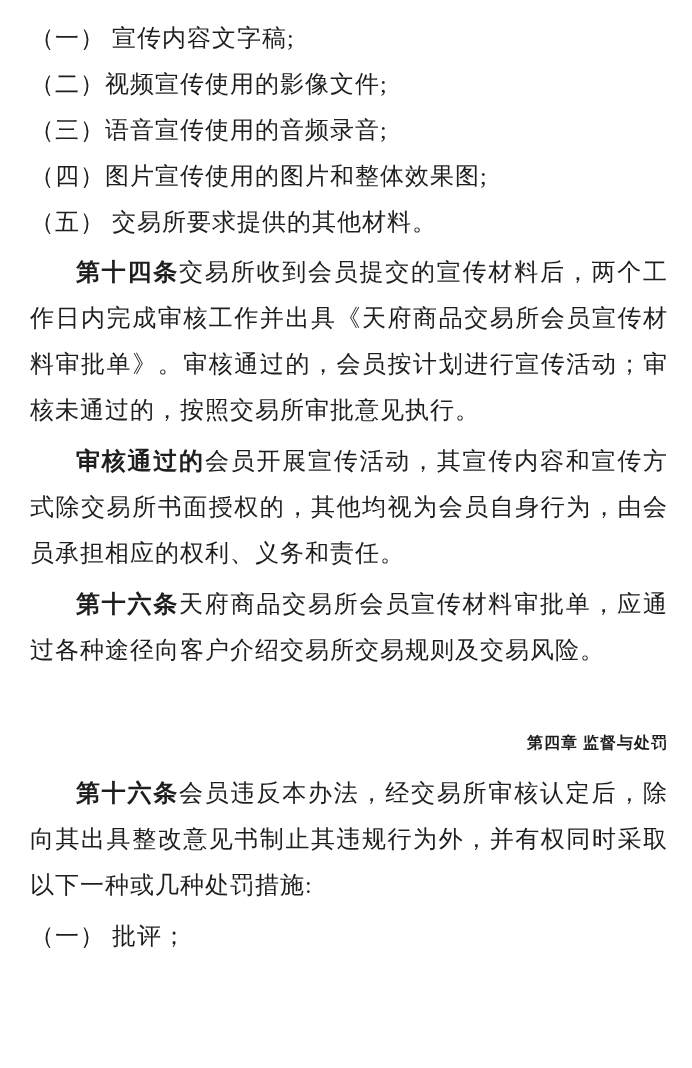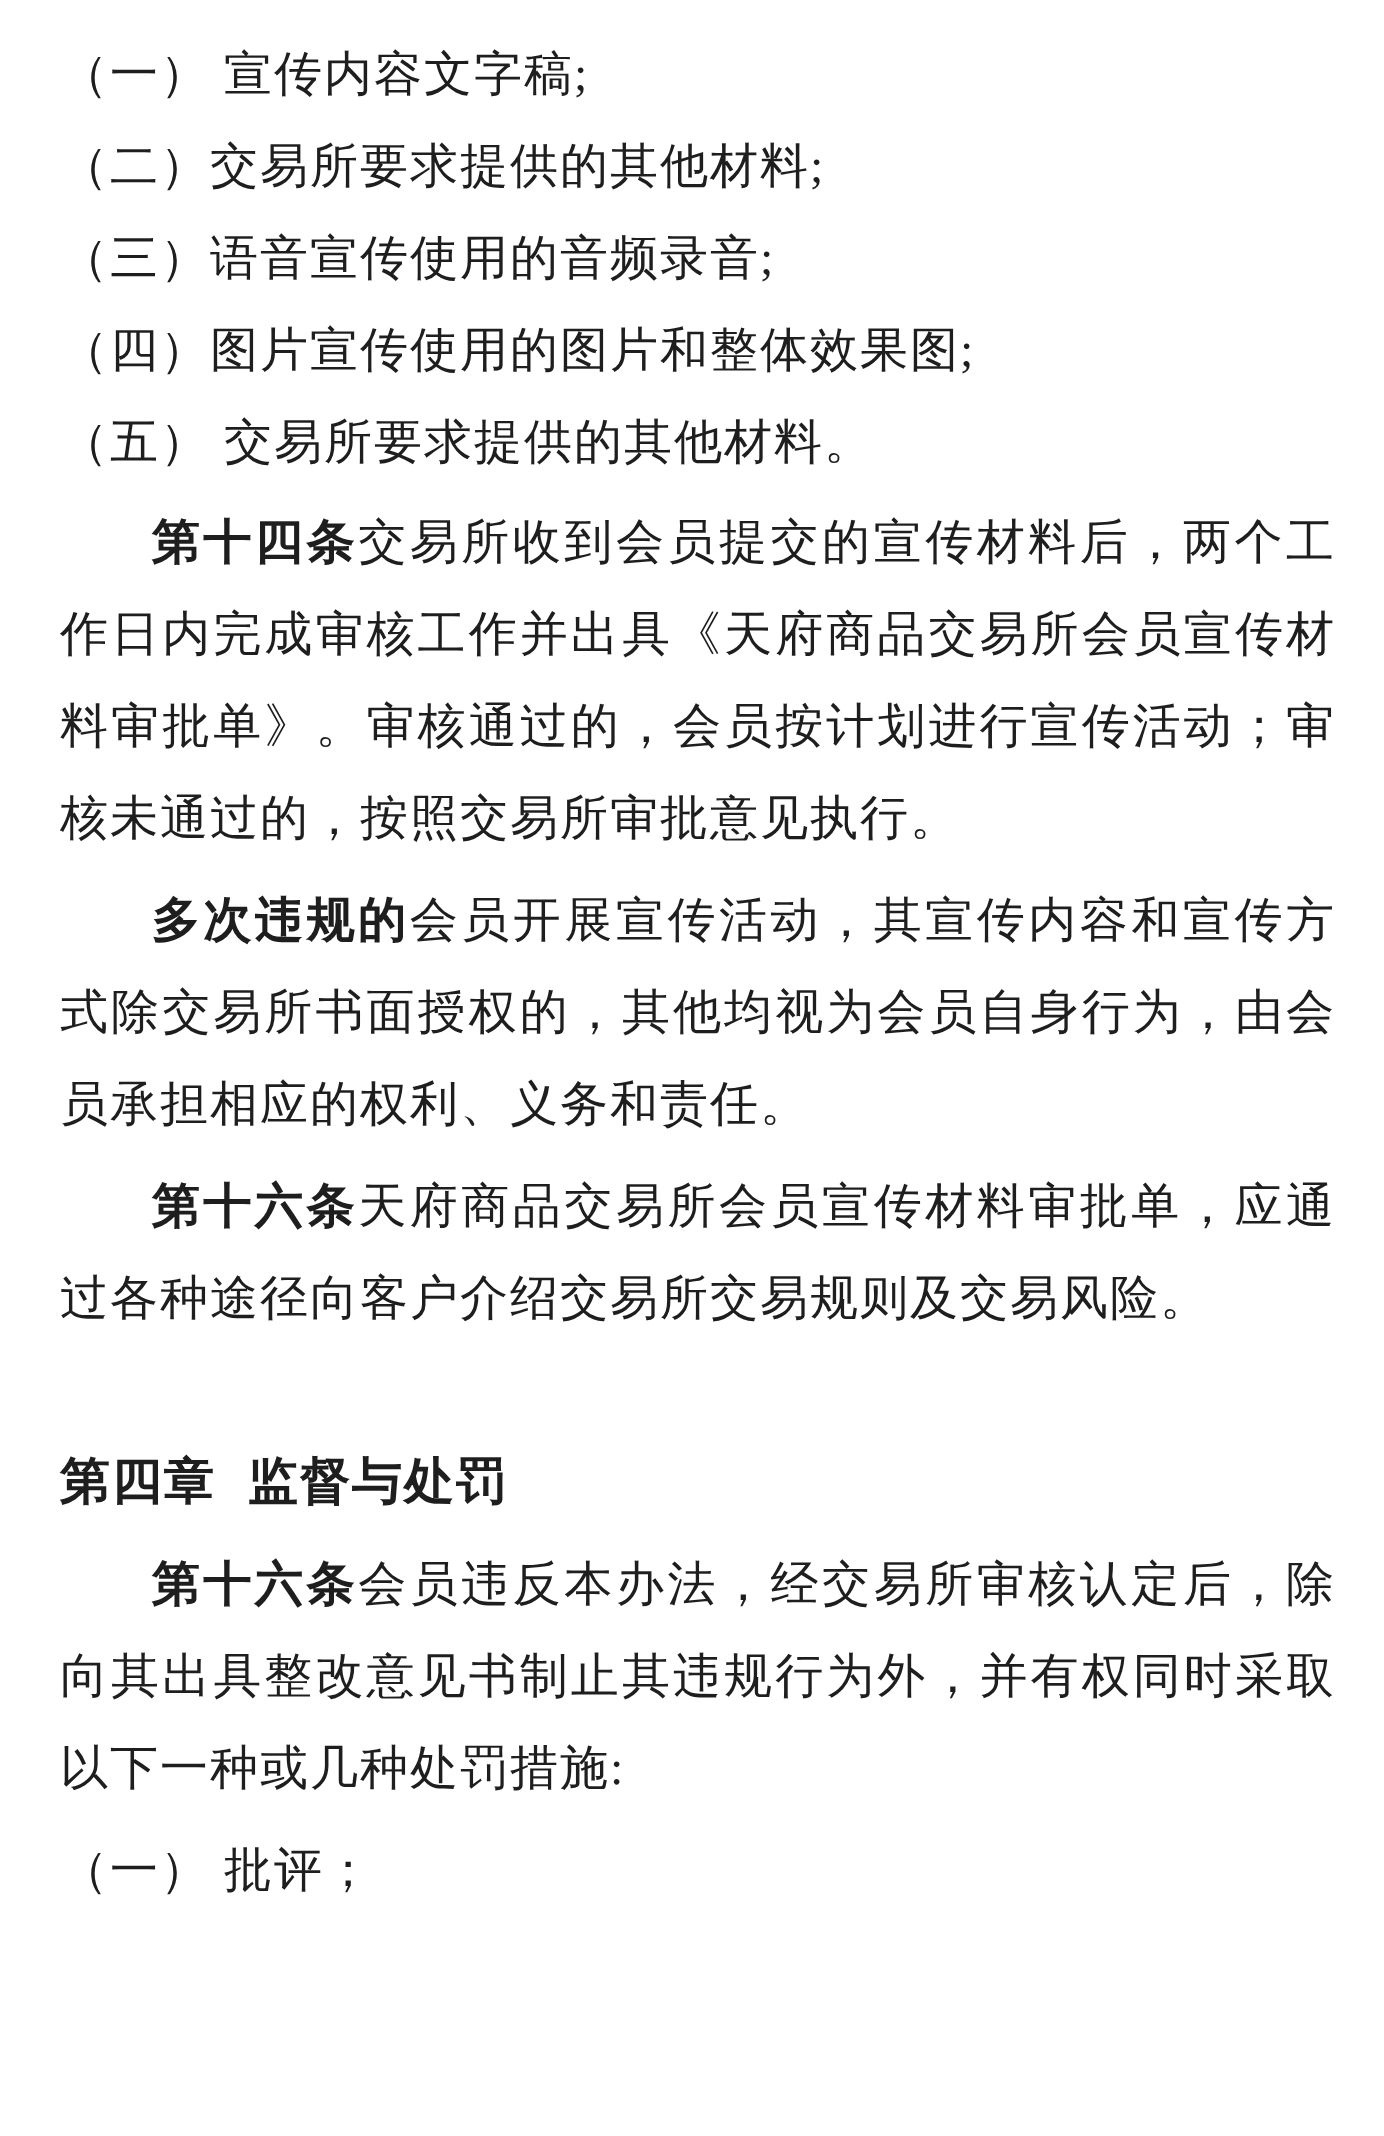--- a/index.html
+++ b/index.html
@@ -33,44 +33,44 @@
     text-indent: 46px;
     letter-spacing: 1px;
   }
   .article-label {
     font-weight: bold;
     font-family: Liberation Sans, sans-serif;
     margin-right: 0;
   }
   .chapter-heading {
     margin: 47px 0 1px 0;
-    text-align: left;
+    text-align: right;
     font-weight: bold;
-    font-family: Liberation Mono, monospace;
-    font-size: 25px;
+    font-family: Liberation Serif, serif;
+    font-size: 16px;
     letter-spacing: 1px;
   }
 </style>
 </head>
 <body>
 
 <div class="page">
 
   <p class="list-line">（一） 宣传内容文字稿;</p>
-  <p class="list-line">（二）交易所要求提供的其他材料;</p>
+  <p class="list-line">（二）视频宣传使用的影像文件;</p>
   <p class="list-line">（三）语音宣传使用的音频录音;</p>
   <p class="list-line">（四）图片宣传使用的图片和整体效果图;</p>
   <p class="list-line">（五） 交易所要求提供的其他材料。</p>
 
   <p class="article">
     <span class="article-label">第十四条</span><span>交易所收到会员提交的宣传材料后，两个工作日内完成审核工作并出具《天府商品交易所会员宣传材料审批单》。审核通过的，会员按计划进行宣传活动；审核未通过的，按照交易所审批意见执行。</span>
   </p>
 
   <p class="article">
-    <span class="article-label">多次违规的</span><span>会员开展宣传活动，其宣传内容和宣传方式除交易所书面授权的，其他均视为会员自身行为，由会员承担相应的权利、义务和责任。</span>
+    <span class="article-label">审核通过的</span><span>会员开展宣传活动，其宣传内容和宣传方式除交易所书面授权的，其他均视为会员自身行为，由会员承担相应的权利、义务和责任。</span>
   </p>
 
   <p class="article">
     <span class="article-label">第十六条</span><span>天府商品交易所会员宣传材料审批单，应通过各种途径向客户介绍交易所交易规则及交易风险。</span>
   </p>
 
   <p class="chapter-heading">第四章 监督与处罚</p>
 
 
   <p class="article">

